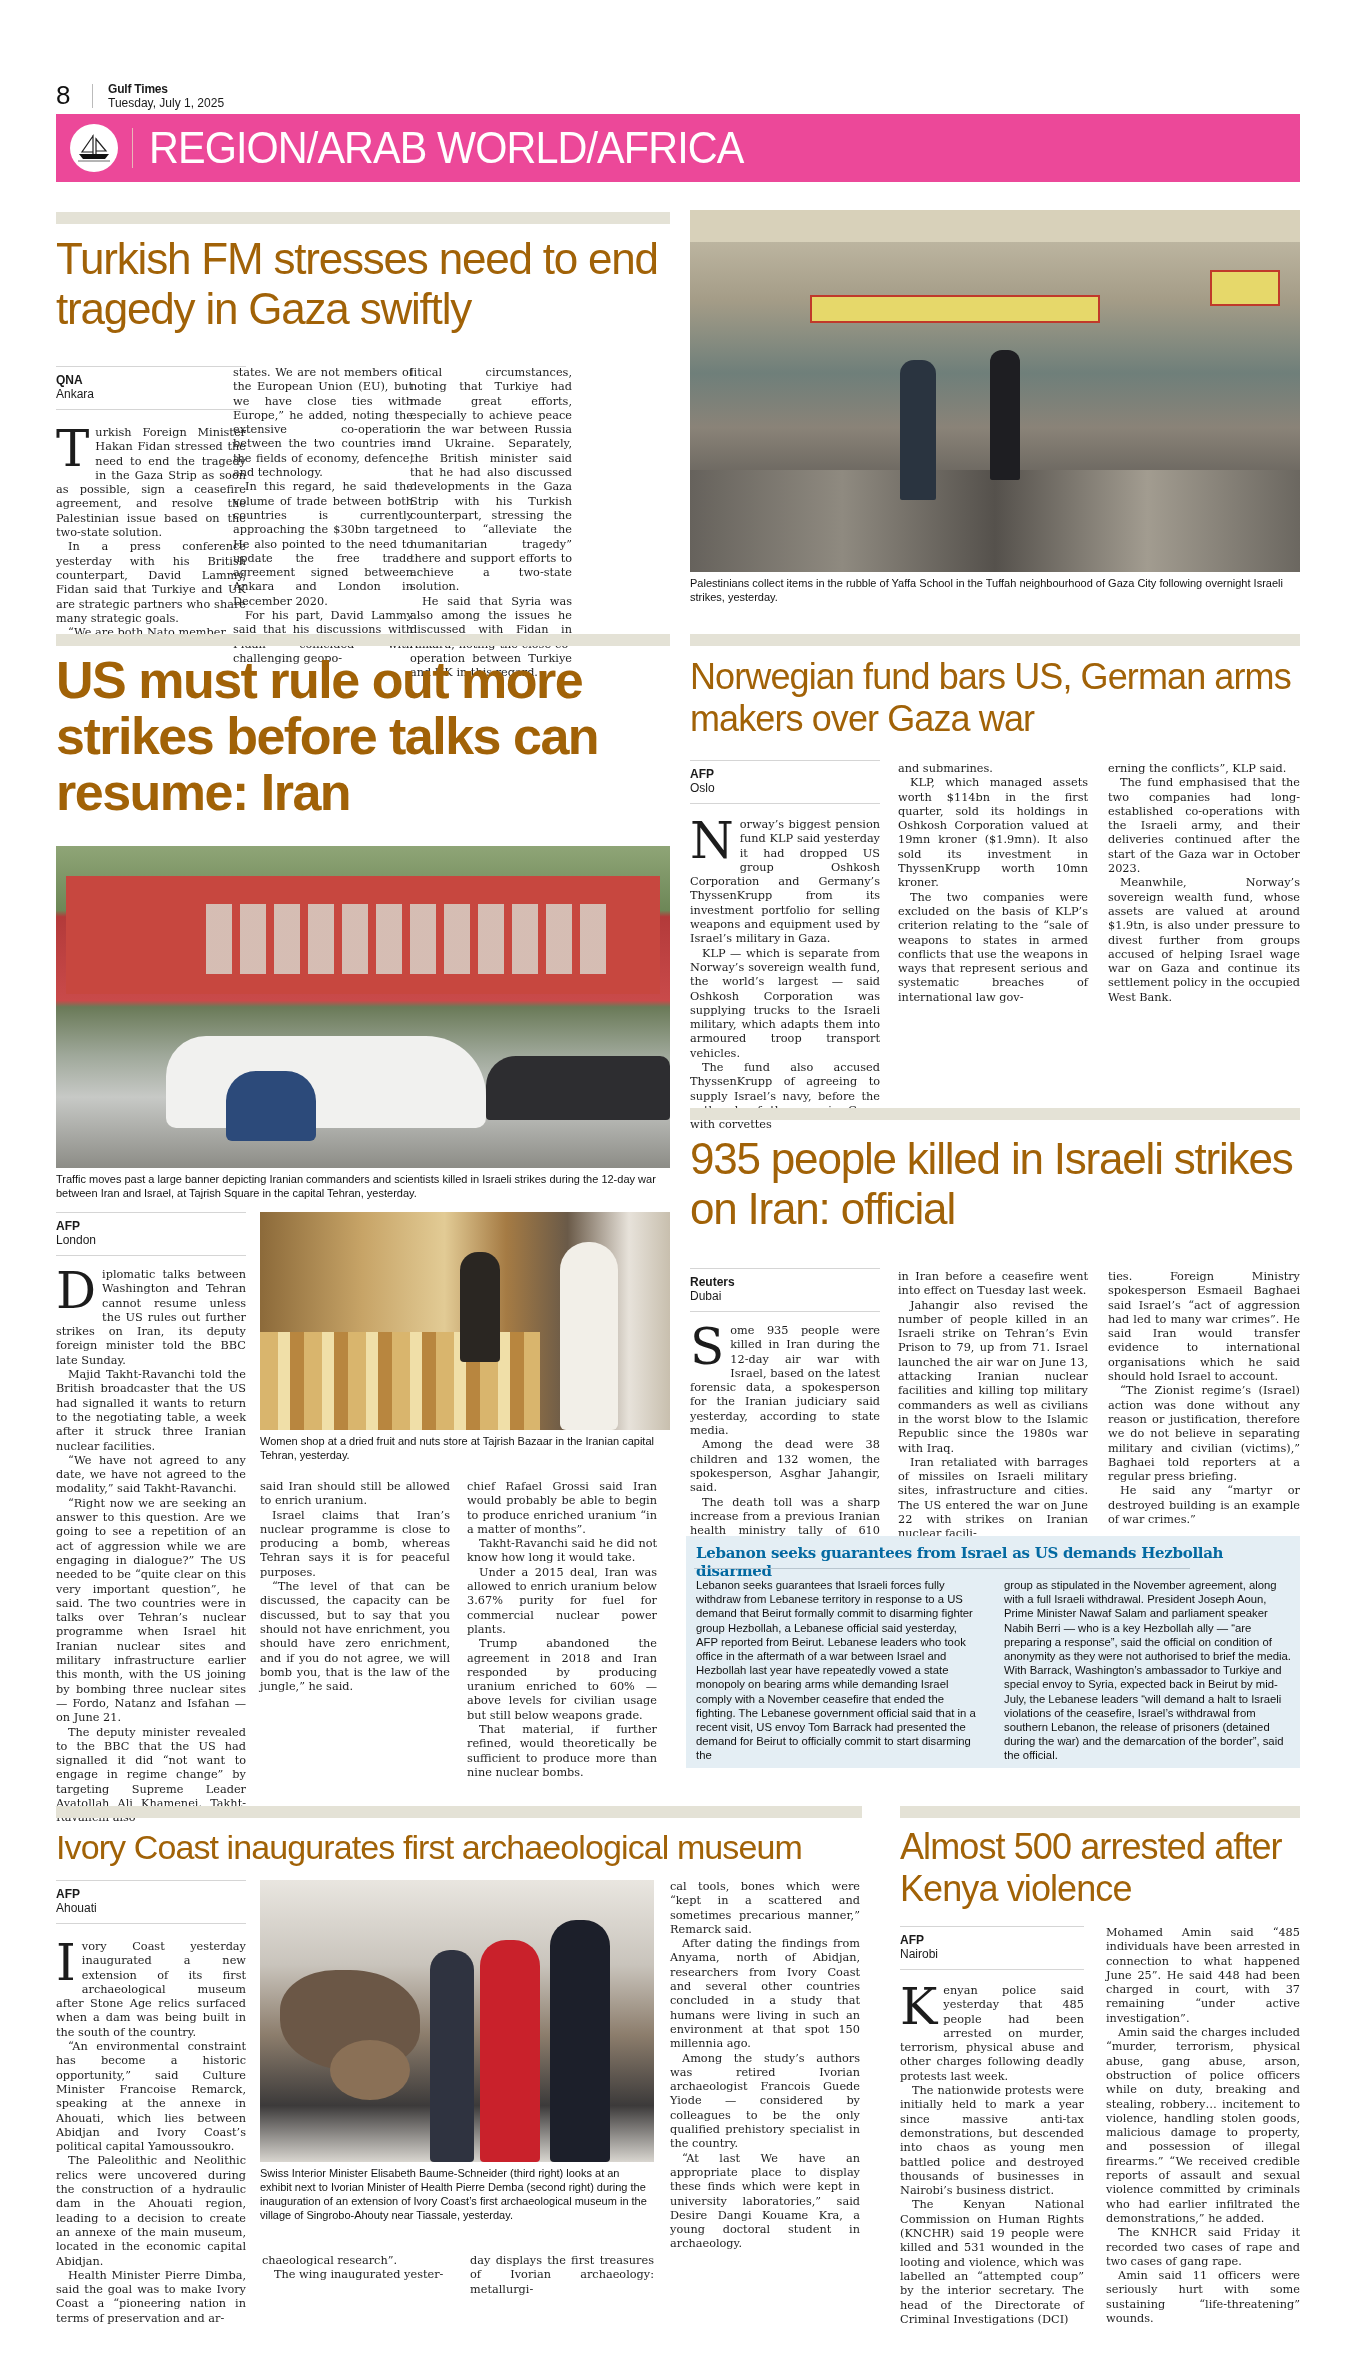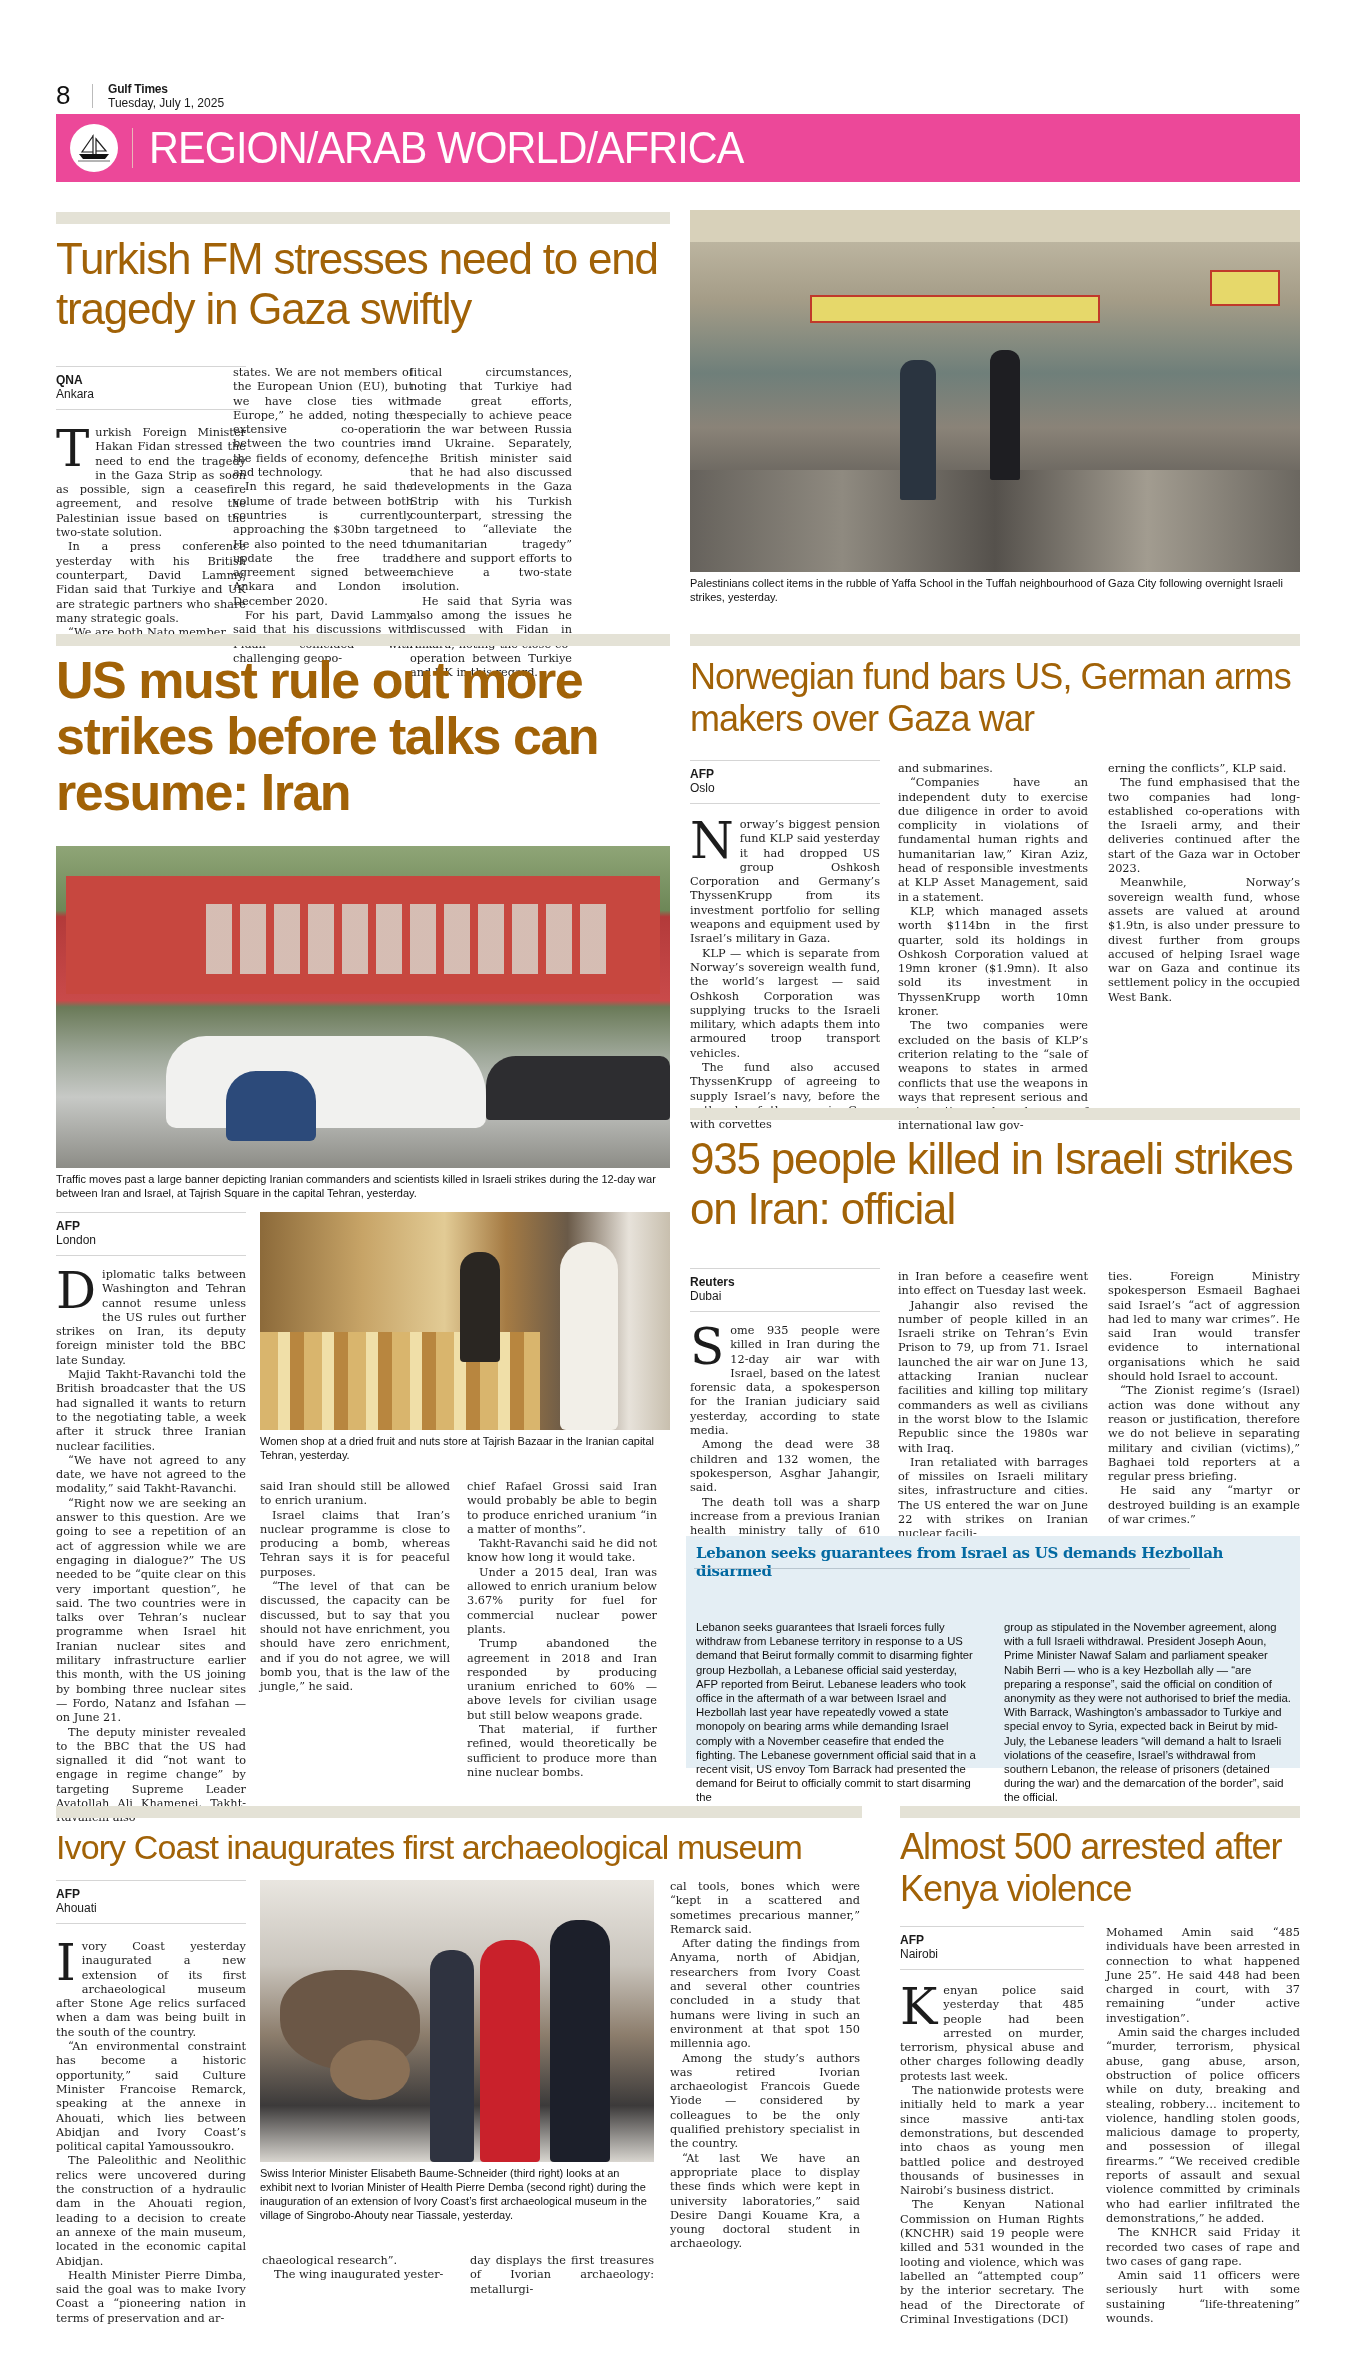--- a/index.html
+++ b/index.html
@@ -30,21 +30,21 @@
   .col { font-size: 11.3px; line-height: 14.3px; text-align: justify; hyphens: auto; color: #1c1c1c; }
   .col p { text-indent: 12px; }
   .col p.first { text-indent: 0; }
   .dropcap { float: left; font-size: 50px; line-height: 40px; padding: 3px 6px 0 0; font-weight: 400; }
 
   .photo { overflow: hidden; }
   .caption { font: 400 11px "Liberation Sans", sans-serif; line-height: 14px; color: #111; }
 
   .sidebar-box { background: #e4eef4; }
   .sidebar-title { font: 700 15px "DejaVu Serif", serif; color: #0369a1; letter-spacing: -0.3px; }
-  .sidebar-col { font: 400 11.3px "Liberation Sans", sans-serif; line-height: 14.2px; color: #111; margin-top: 42px; }
+  .sidebar-col { font: 400 11.3px "Liberation Sans", sans-serif; line-height: 14.2px; color: #111; }
 </style>
 </head>
 <body>
 
 <div class="abs pagenum">8</div>
 <div class="abs mast-sep"></div>
 <div class="abs paper">Gulf Times</div>
 <div class="abs date">Tuesday, July 1, 2025</div>
 <div class="abs banner">
   <div class="logo">
@@ -137,21 +137,20 @@
   <span class="agency">AFP</span>
   <span class="place">Oslo</span>
 </div>
 <div class="abs col" style="left:690px; top:818px; width:190px;">
   <p class="first"><span class="dropcap">N</span><span>orway’s biggest pension fund KLP said yesterday it had dropped US group Oshkosh Corporation and Germany’s ThyssenKrupp from its investment portfolio for selling weapons and equipment used by Israel’s military in Gaza.</span></p>
   <p>KLP — which is separate from Norway’s sovereign wealth fund, the world’s largest — said Oshkosh Corporation was supplying trucks to the Israeli military, which adapts them into armoured troop transport vehicles.</p>
   <p>The fund also accused ThyssenKrupp of agreeing to supply Israel’s navy, before the outbreak of the war in Gaza, with corvettes</p>
 </div>
 <div class="abs col" style="left:898px; top:762px; width:190px;">
   <p class="first">and submarines.</p>
-  <p>“Companies have an independent duty to exercise due diligence in order to avoid complicity in violations of fundamental human rights and humanitarian law,” Kiran Aziz, head of responsible investments at KLP Asset Management, said in a statement.</p>
   <p>KLP, which managed assets worth $114bn in the first quarter, sold its holdings in Oshkosh Corporation valued at 19mn kroner ($1.9mn). It also sold its investment in ThyssenKrupp worth 10mn kroner.</p>
   <p>The two companies were excluded on the basis of KLP’s criterion relating to the “sale of weapons to states in armed conflicts that use the weapons in ways that represent serious and systematic breaches of international law gov-</p>
 </div>
 <div class="abs col" style="left:1108px; top:762px; width:192px;">
   <p class="first">erning the conflicts”, KLP said.</p>
   <p>The fund emphasised that the two companies had long-established co-operations with the Israeli army, and their deliveries continued after the start of the Gaza war in October 2023.</p>
   <p>Meanwhile, Norway’s sovereign wealth fund, whose assets are valued at around $1.9tn, is also under pressure to divest further from groups accused of helping Israel wage war on Gaza and continue its settlement policy in the occupied West Bank.</p>
 </div>
 
 <div class="abs rule" style="left:690px; top:1108px; width:610px;"></div>

